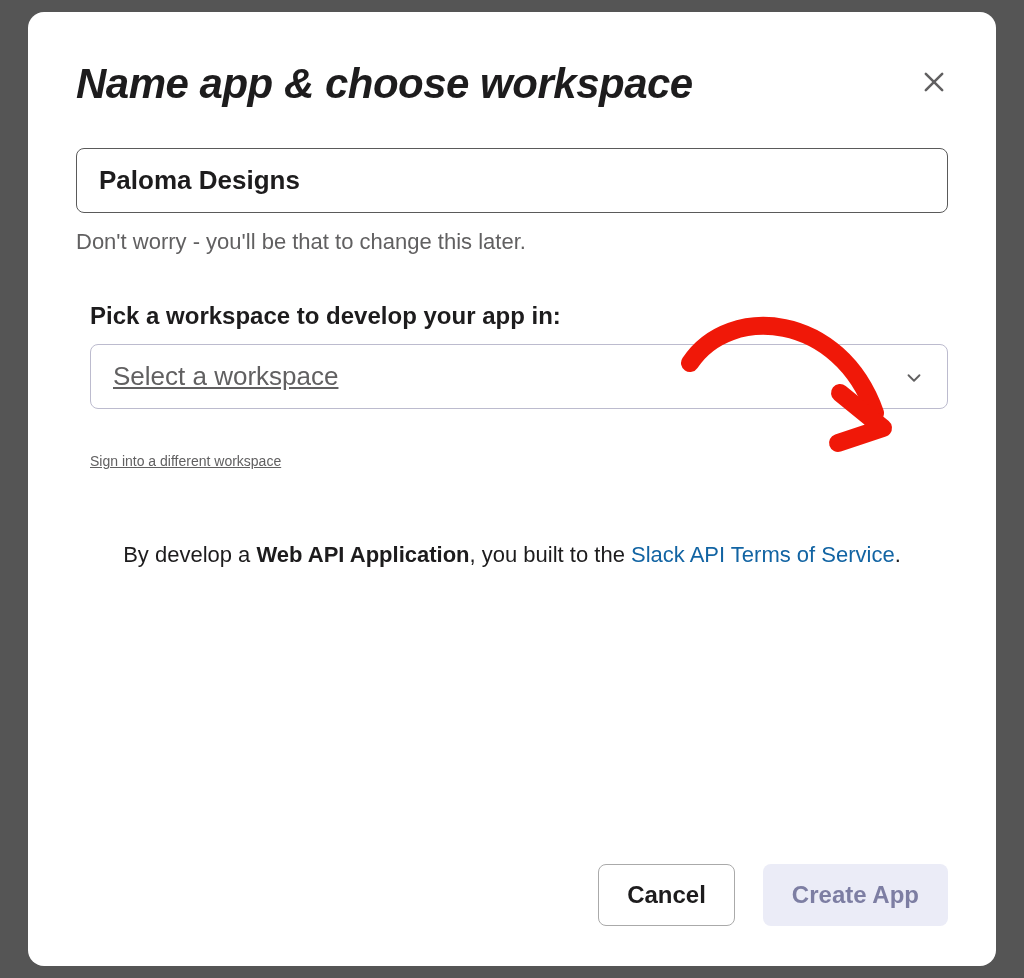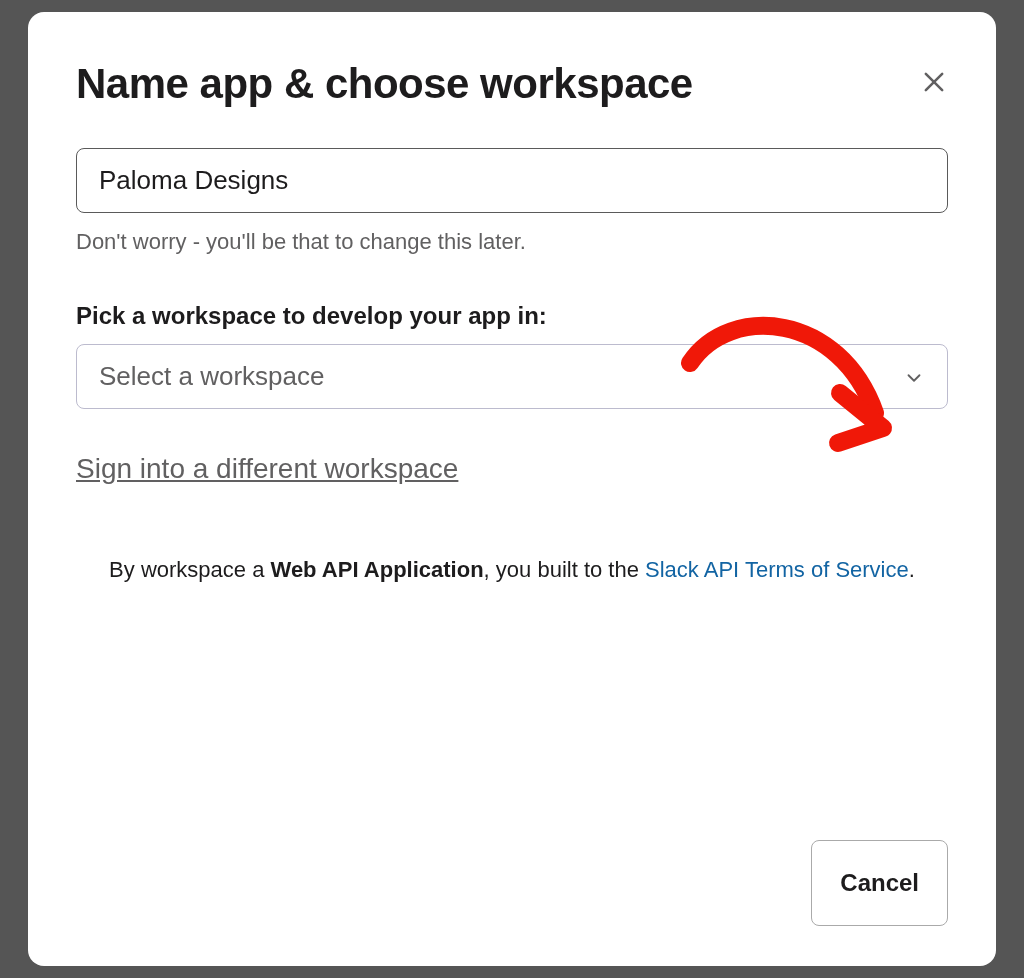--- a/index.html
+++ b/index.html
@@ -21,20 +21,21 @@
       border-radius: 16px;
       padding: 48px 48px 40px 48px;
       display: flex;
       flex-direction: column;
     }
     .modal-header {
       display: flex;
       align-items: flex-start;
       justify-content: space-between;
       margin-bottom: 40px;
+      font-style: italic;
     }
     .modal-title {
       font-size: 42px;
       font-weight: 900;
       color: #1d1c1d;
       letter-spacing: -0.5px;
     }
     .close-icon {
       width: 28px;
       height: 28px;
@@ -52,54 +53,56 @@
     }
     .text-input {
       width: 100%;
       font-size: 26px;
       padding: 16px 22px;
       border: 1.5px solid #5a5a5a;
       border-radius: 8px;
       color: #1d1c1d;
       background: #fff;
       outline: none;
+      font-weight: bold;
     }
     .hint {
       font-size: 22px;
       color: #616061;
       margin-top: 14px;
       line-height: 1.4;
     }
 
-    .section-gap { margin-top: 44px; }
+    .section-gap { margin-top: 44px; margin-left: 14px; }
 
     .select-wrap { position: relative; }
     .select {
       width: 100%;
       font-size: 26px;
       padding: 16px 22px;
       border: 1px solid #bcbbce;
       border-radius: 8px;
       background: #fff;
       color: #616061;
       display: flex;
       align-items: center;
       justify-content: space-between;
       cursor: pointer;
+      text-decoration: underline;
     }
     .chevron-icon {
       width: 22px;
       height: 22px;
       color: #616061;
     }
     .chevron-icon svg { width: 100%; height: 100%; }
 
     .link-underline {
       display: inline-block;
-      font-size: 28px;
+      font-size: 14px;
       color: #616061;
       text-decoration: underline;
       margin-top: 44px;
       cursor: pointer;
     }
 
     .terms {
       font-size: 22px;
       color: #1d1c1d;
       text-align: center;
@@ -112,21 +115,21 @@
     .footer {
       margin-top: auto;
       display: flex;
       justify-content: flex-end;
       gap: 28px;
       padding-top: 40px;
     }
     .btn {
       font-size: 24px;
       font-weight: 700;
-      padding: 28px 28px;
+      padding: 16px 28px;
       border-radius: 8px;
       cursor: pointer;
       border: 1.5px solid transparent;
     }
     .btn-secondary {
       background: #fff;
       color: #1d1c1d;
       border-color: #aaa;
     }
     .btn-primary {
@@ -175,25 +178,26 @@
           <svg viewBox="0 0 24 24" fill="none" stroke="currentColor" stroke-width="2" stroke-linecap="round" stroke-linejoin="round">
             <polyline points="6 9 12 15 18 9"></polyline>
           </svg>
         </span>
       </div>
     </div>
     <a class="link-underline">Sign into a different workspace</a>
   </div>
 
   <div class="terms">
-    <span>By workspace a </span><span class="bold">Web API Application</span><span>, you built to the </span><span class="link">Slack API Terms of Service</span><span>.</span>
+    <span>By develop a </span><span class="bold">Web API Application</span><span>, you built to the </span><span class="link">Slack API Terms of Service</span><span>.</span>
   </div>
 
   <div class="footer">
     <button class="btn btn-secondary">Cancel</button>
+    <button class="btn btn-primary">Create App</button>
   </div>
 
 </div>
 
 <div class="arrow">
   <svg viewBox="0 0 240 150">
     <path d="M 20 45 C 60 -15, 170 -5, 205 95" stroke="#f01808" stroke-width="18" fill="none" stroke-linecap="round"></path>
     <path d="M 170 75 L 213 110 L 168 125" stroke="#f01808" stroke-width="18" fill="none" stroke-linecap="round" stroke-linejoin="round"></path>
   </svg>
 </div>

